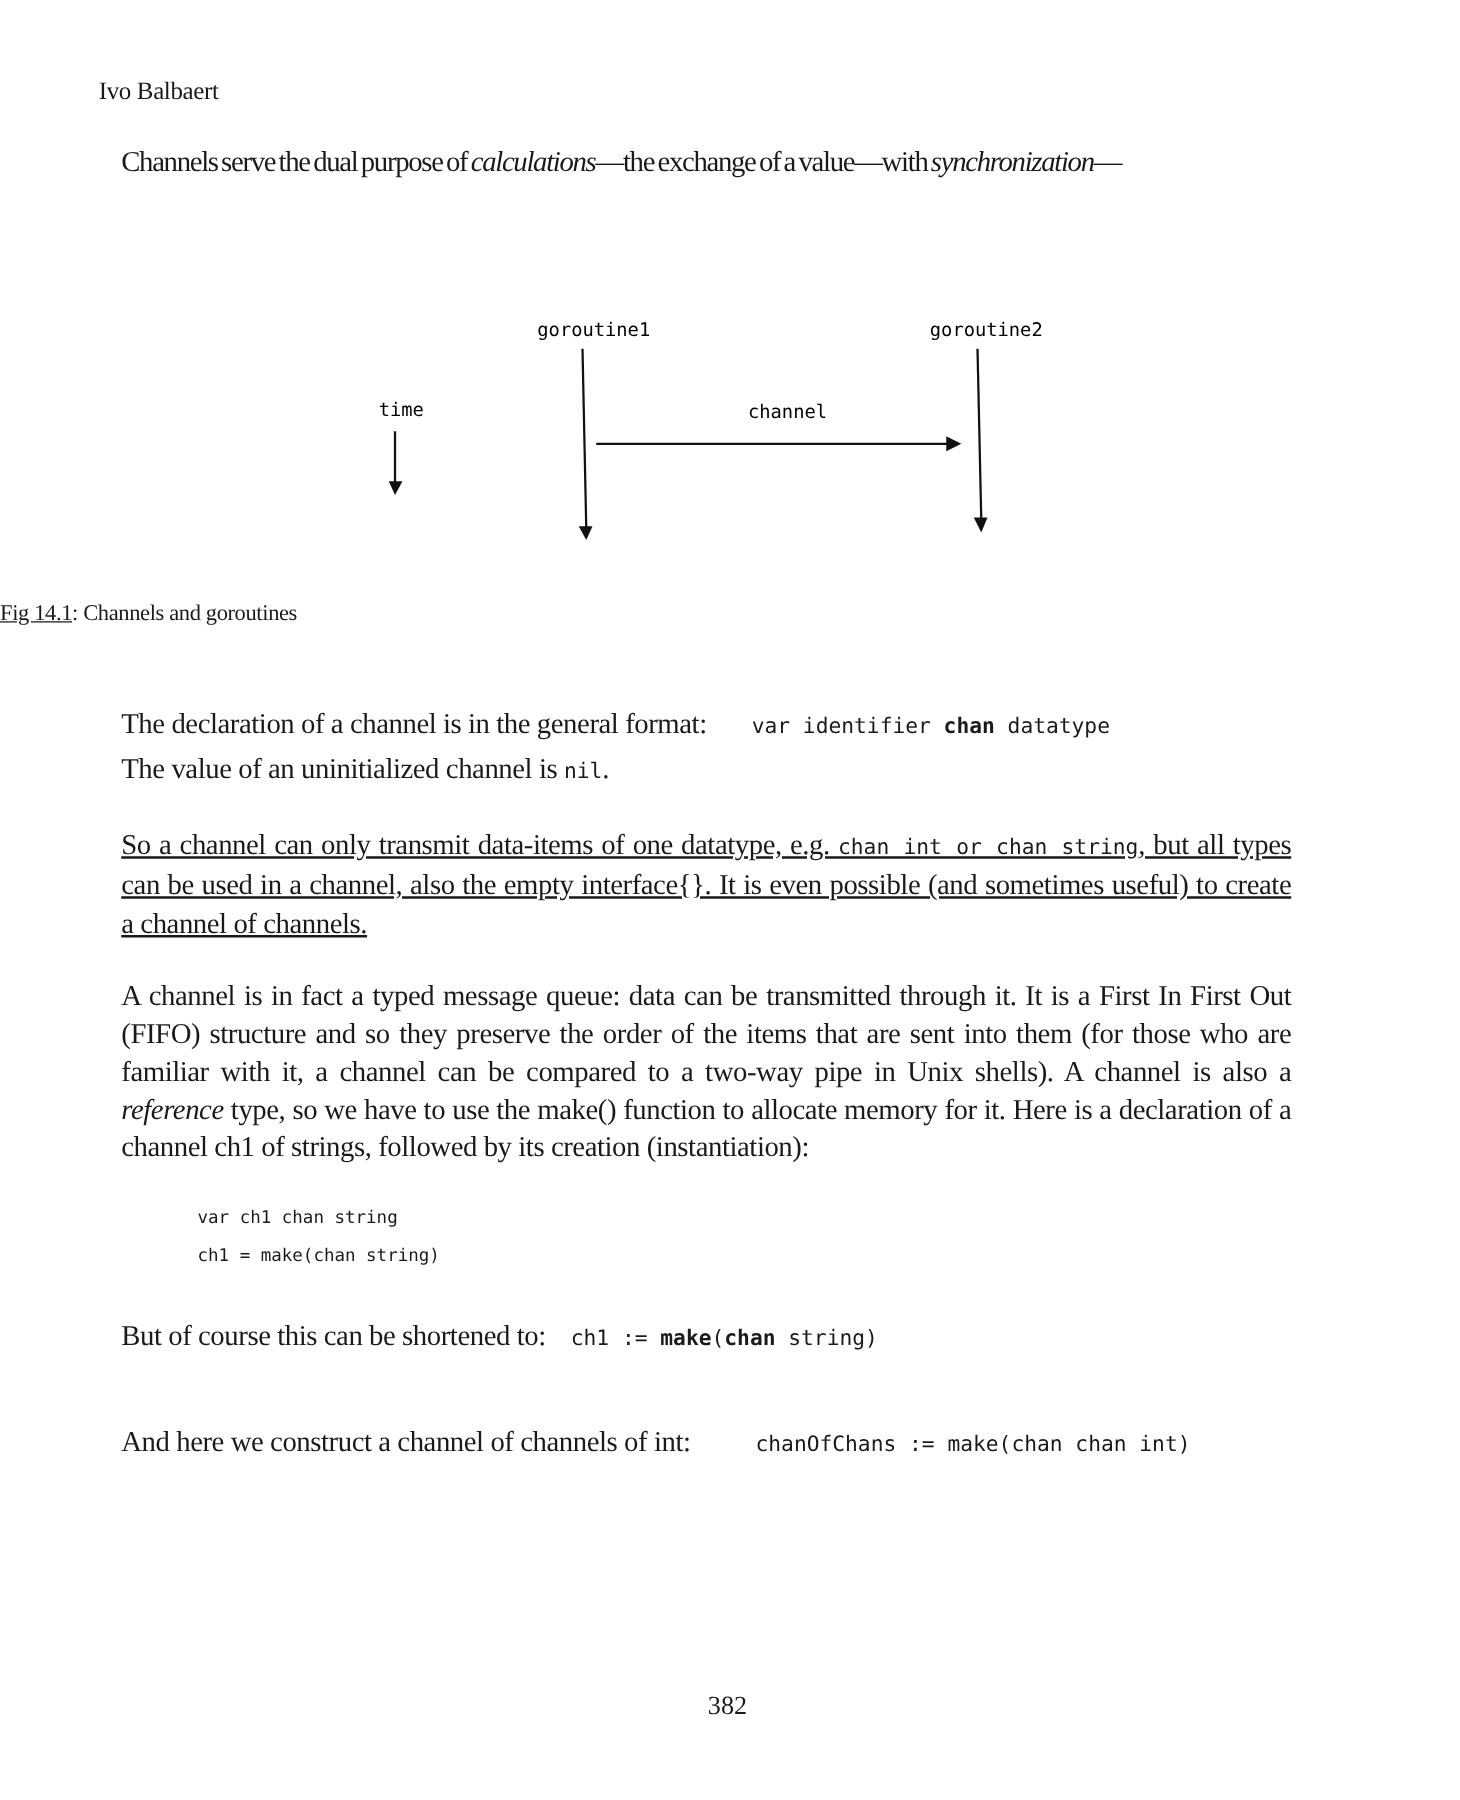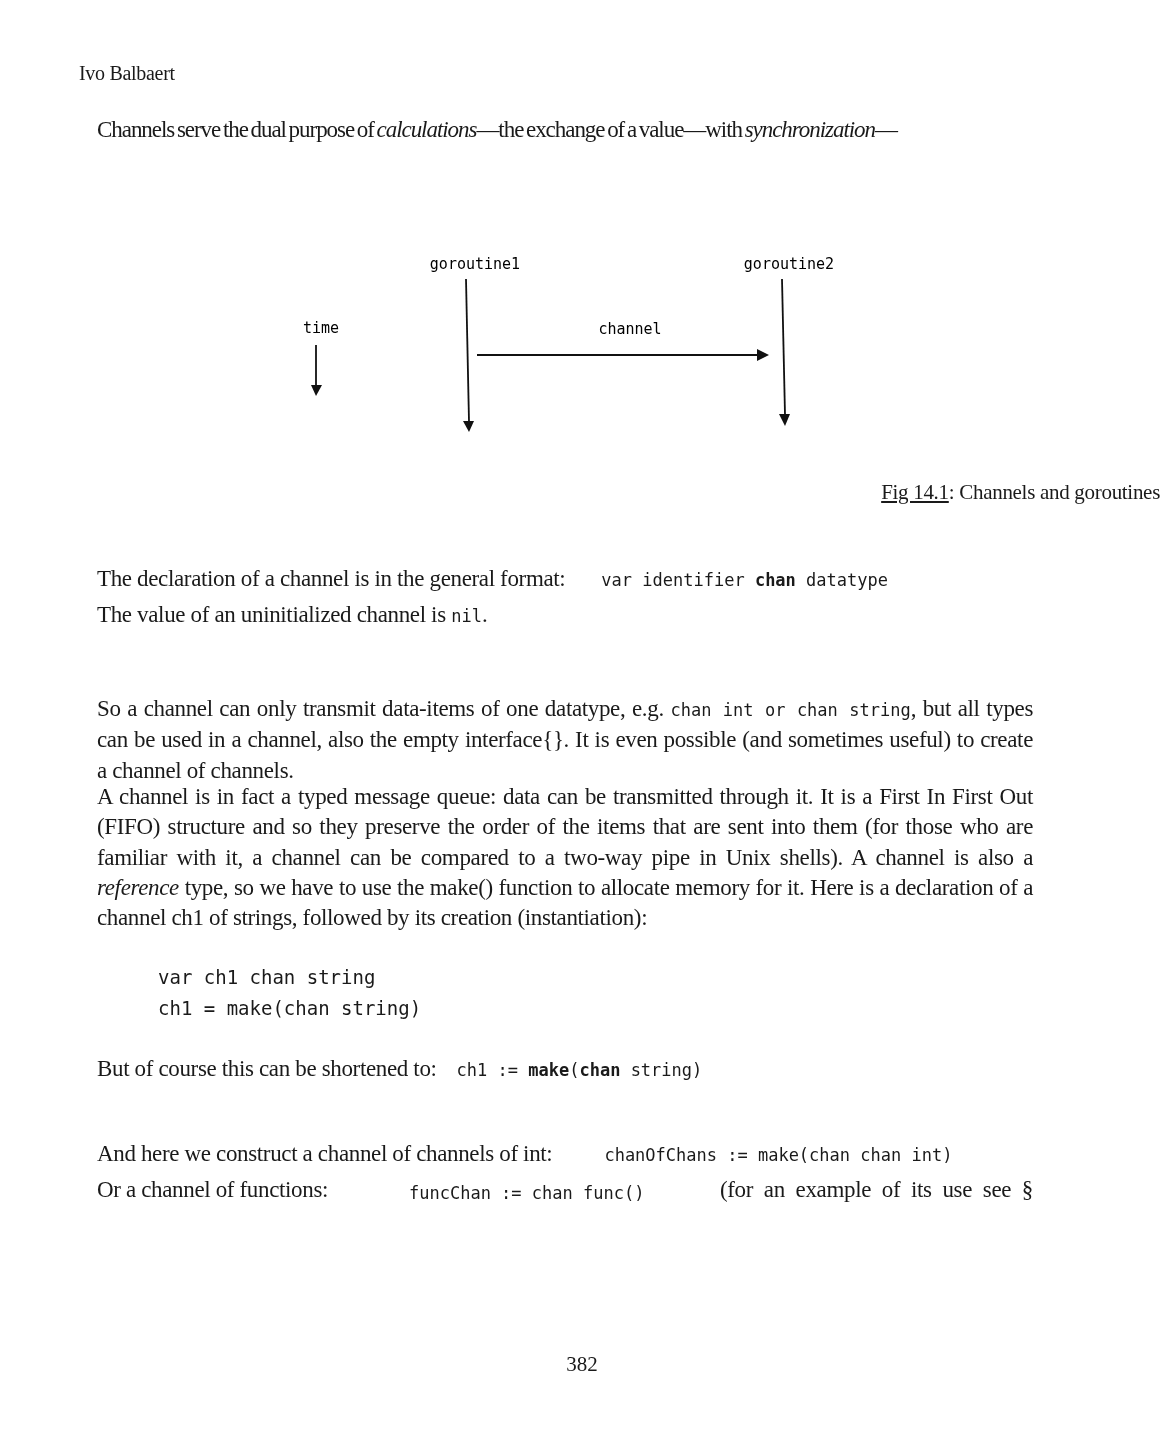--- a/index.html
+++ b/index.html
@@ -16,27 +16,27 @@
       left: 97px; width: 936px; font-size: 23px; line-height: 30.3px;
       letter-spacing: -0.35px; text-align: justify;
     }
     .tight { letter-spacing: -1.05px; word-spacing: -2px; }
     code, .mono {
       font-family: "DejaVu Sans Mono", "Liberation Mono", monospace;
       font-size: 17px; letter-spacing: 0;
     }
     .bold { font-weight: bold; }
     .caption {
-      left: 0; width: 1160px; top: 480px; text-align: right; font-size: 21px; letter-spacing: -0.3px;
+      left: 0; width: 1160px; top: 480px; text-align: left; font-size: 18px; letter-spacing: -0.3px;
     }
     .caption .figref { text-decoration: underline; }
     .diagram-label {
       font-family: "DejaVu Sans Mono", "Liberation Mono", monospace; font-size: 15px; color: #222;
     }
-    .code-line { left: 158px; font-size: 19px; }
+    .code-line { left: 158px; font-size: 14px; }
     .page-number { left: 0; width: 1128px; top: 1352px; text-align: center; font-size: 21px; padding-left: 18px; }
     .inline-gap { display: inline-block; }
   </style>
 </head>
 <body>
 
 <div class="abs running-head">Ivo Balbaert</div>
 
 <div class="abs para" style="top:115px;">
   <div class="tight" style="white-space:nowrap;"><span>Channels serve the dual purpose of </span><em>calculations</em><span>—the exchange of a value—with </span><em>synchronization</em><span>—</span></div>
@@ -65,40 +65,35 @@
 <div class="abs caption"><span class="figref">Fig 14.1</span><span>: Channels and goroutines</span></div>
 
 <div class="abs para" style="top:540px;white-space:nowrap;margin-top:24px;">
   <span>The declaration of a channel is in the general format:</span><span class="inline-gap" style="width:36px;"></span><span class="mono"><span>var identifier </span><span class="bold">chan</span><span> datatype</span></span>
 </div>
 
 <div class="abs para" style="top:600px;">
   <span>The value of an uninitialized channel is </span><span class="mono">nil</span><span>.</span>
 </div>
 
-<div class="abs para" style="top:694px;">
+<div class="abs para" style="top:661px;text-decoration:underline;">
   <span>So a channel can only transmit data-items of one datatype, e.g. </span><span class="mono" style="white-space:pre;">chan int or chan string</span><span>, but all types can be used in a channel, also the empty interface{}. It is even possible (and sometimes useful) to create a channel of channels.</span>
 </div>
 
 <div class="abs para" style="top:782px;">
   <span>A channel is in fact a typed message queue: data can be transmitted through it. It is a First In First Out (FIFO) structure and so they preserve the order of the items that are sent into them (for those who are familiar with it, a channel can be compared to a two-way pipe in Unix shells). A channel is also a </span><em>reference</em><span> type, so we have to use the make() function to allocate memory for it. Here is a declaration of a channel ch1 of strings, followed by its creation (instantiation):</span>
 </div>
 
 <div class="abs mono code-line" style="top:966px;">var ch1 chan string</div>
 <div class="abs mono code-line" style="top:997px;">ch1 = make(chan string)</div>
 
 <div class="abs para" style="top:1054px;white-space:nowrap;">
   <span>But of course this can be shortened to:</span><span class="inline-gap" style="width:20px;"></span><span class="mono" style="white-space:pre;"><span>ch1 := </span><span class="bold">make</span><span>(</span><span class="bold">chan</span><span> string)</span></span>
 </div>
 
 <div class="abs para" style="top:1115px;white-space:nowrap;margin-top:24px;">
   <span>And here we construct a channel of channels of int:</span><span class="inline-gap" style="width:52px;"></span><span class="mono" style="white-space:pre;">chanOfChans := make(chan chan int)</span>
 </div>
 
 <div class="abs para" style="top:1175px;">
-  <div style="white-space:nowrap;position:relative;height:30px;">
-    <span>Or a channel of functions:</span>
-    <span class="mono abs" style="left:312px;top:3px;white-space:pre;">funcChan := chan func()</span>
-    <span class="abs" style="left:623px;top:0;width:313px;text-align:justify;text-align-last:justify;">(for an example of its use see §</span>
-  </div>
 </div>
 
 <div class="abs page-number">382</div>
 
 </body></html>

